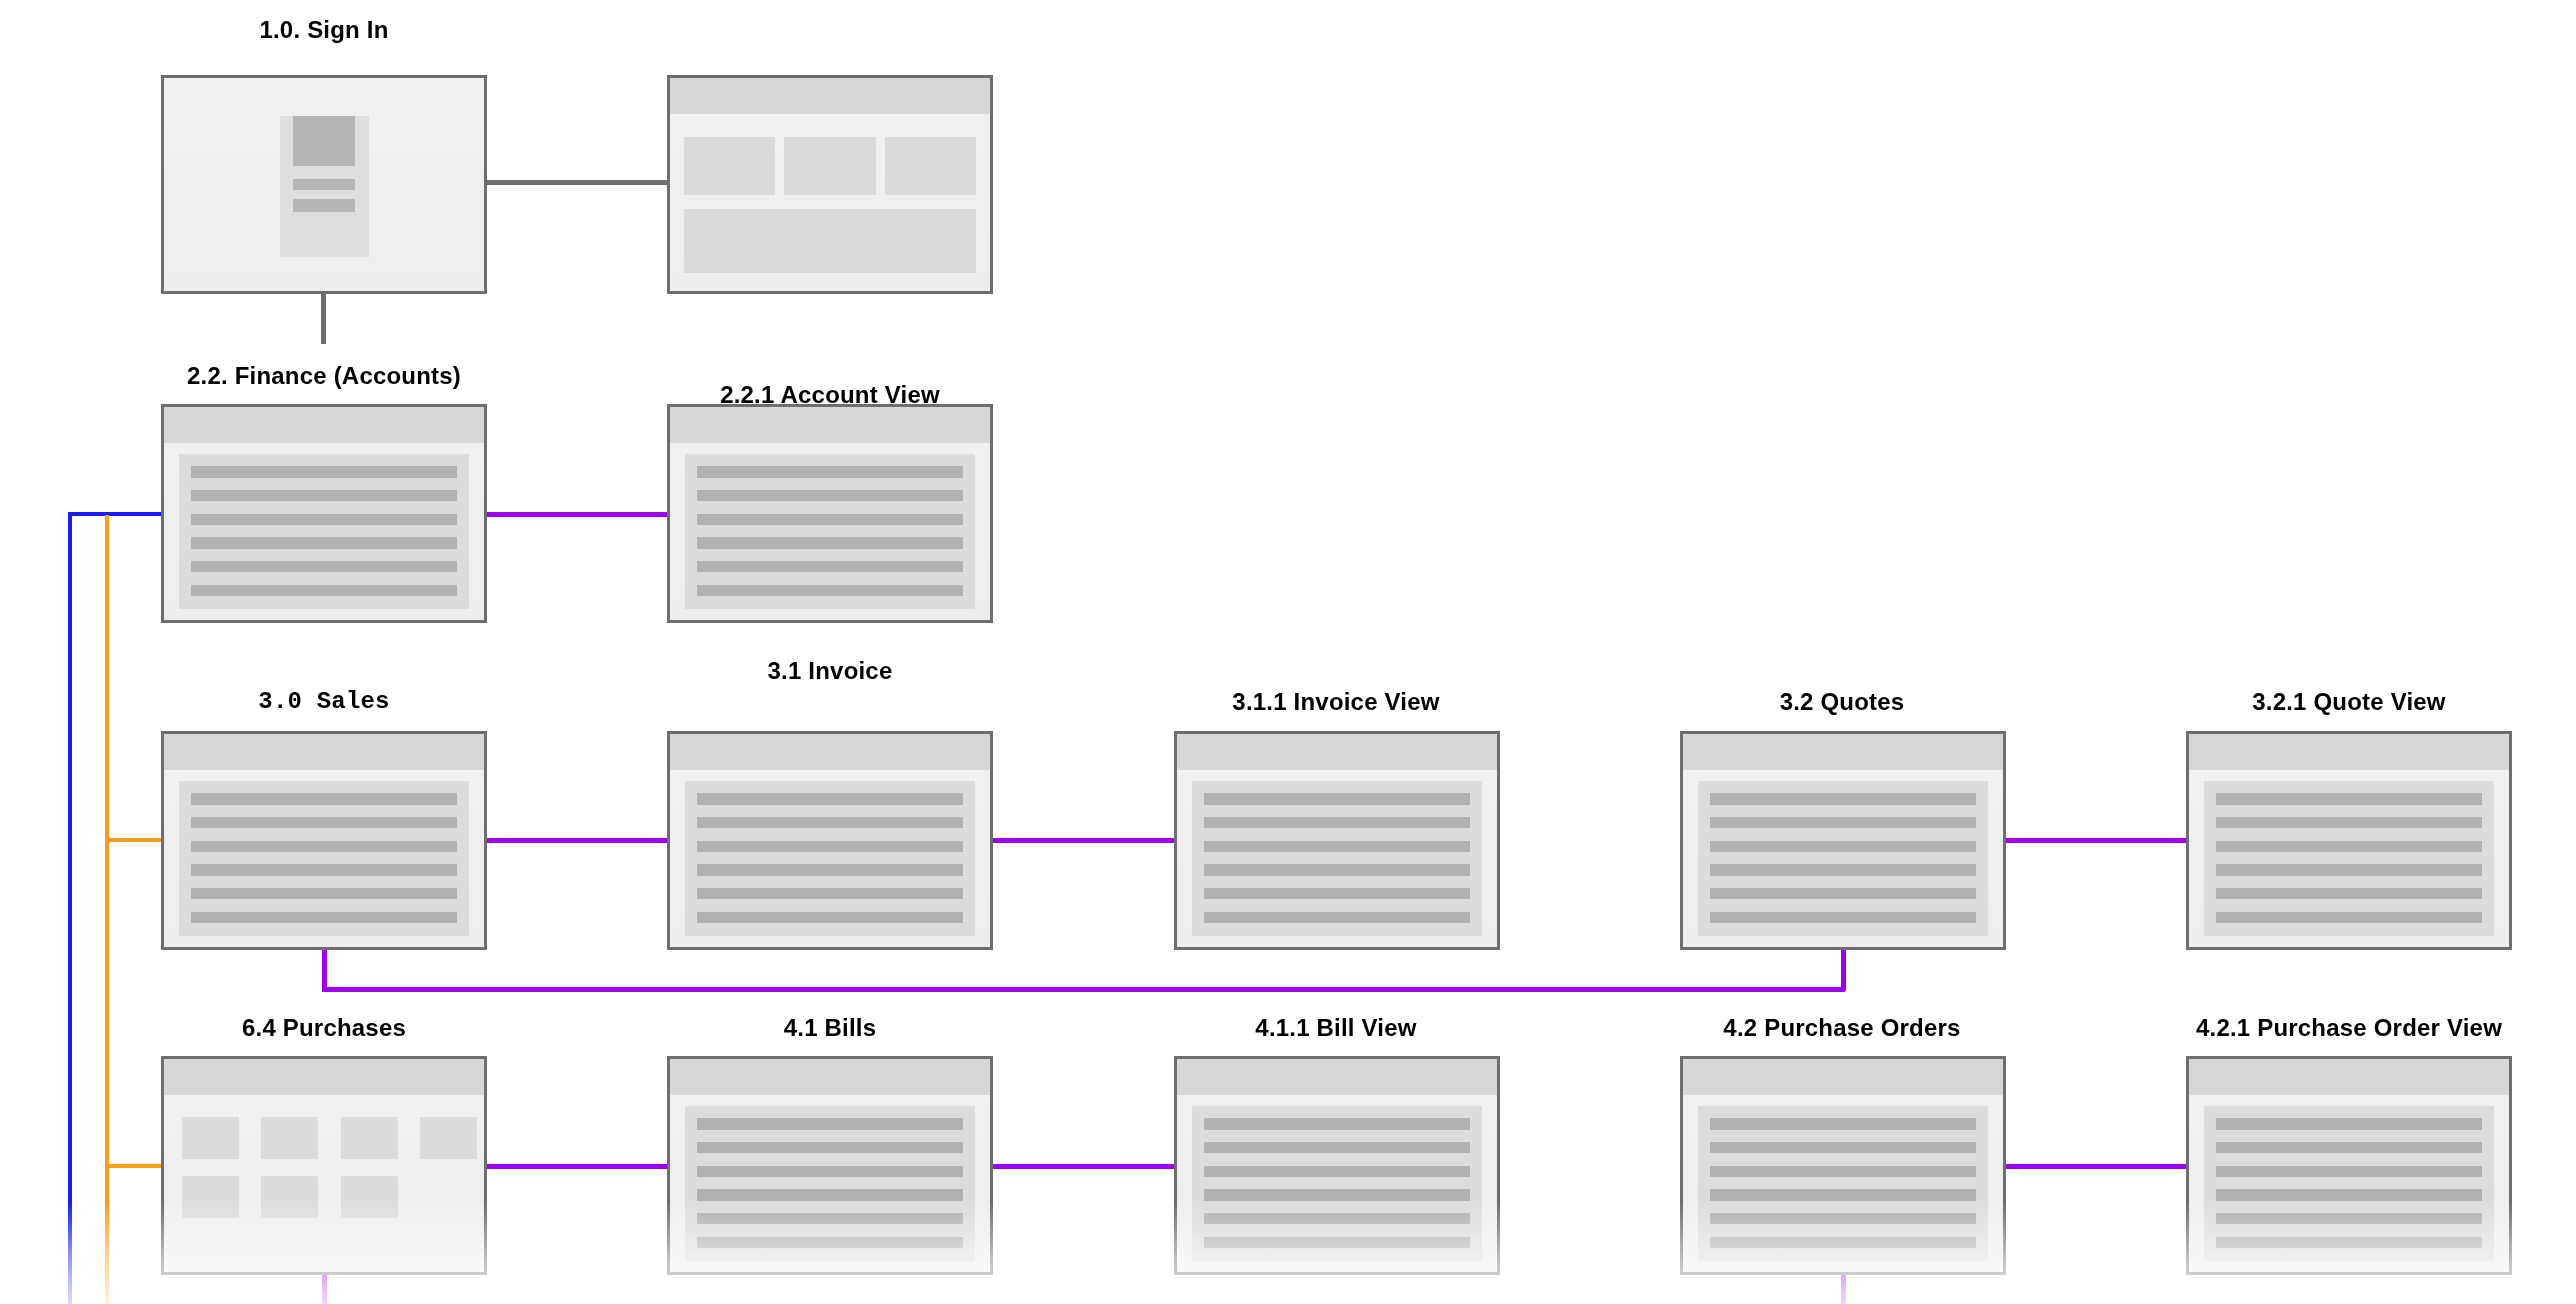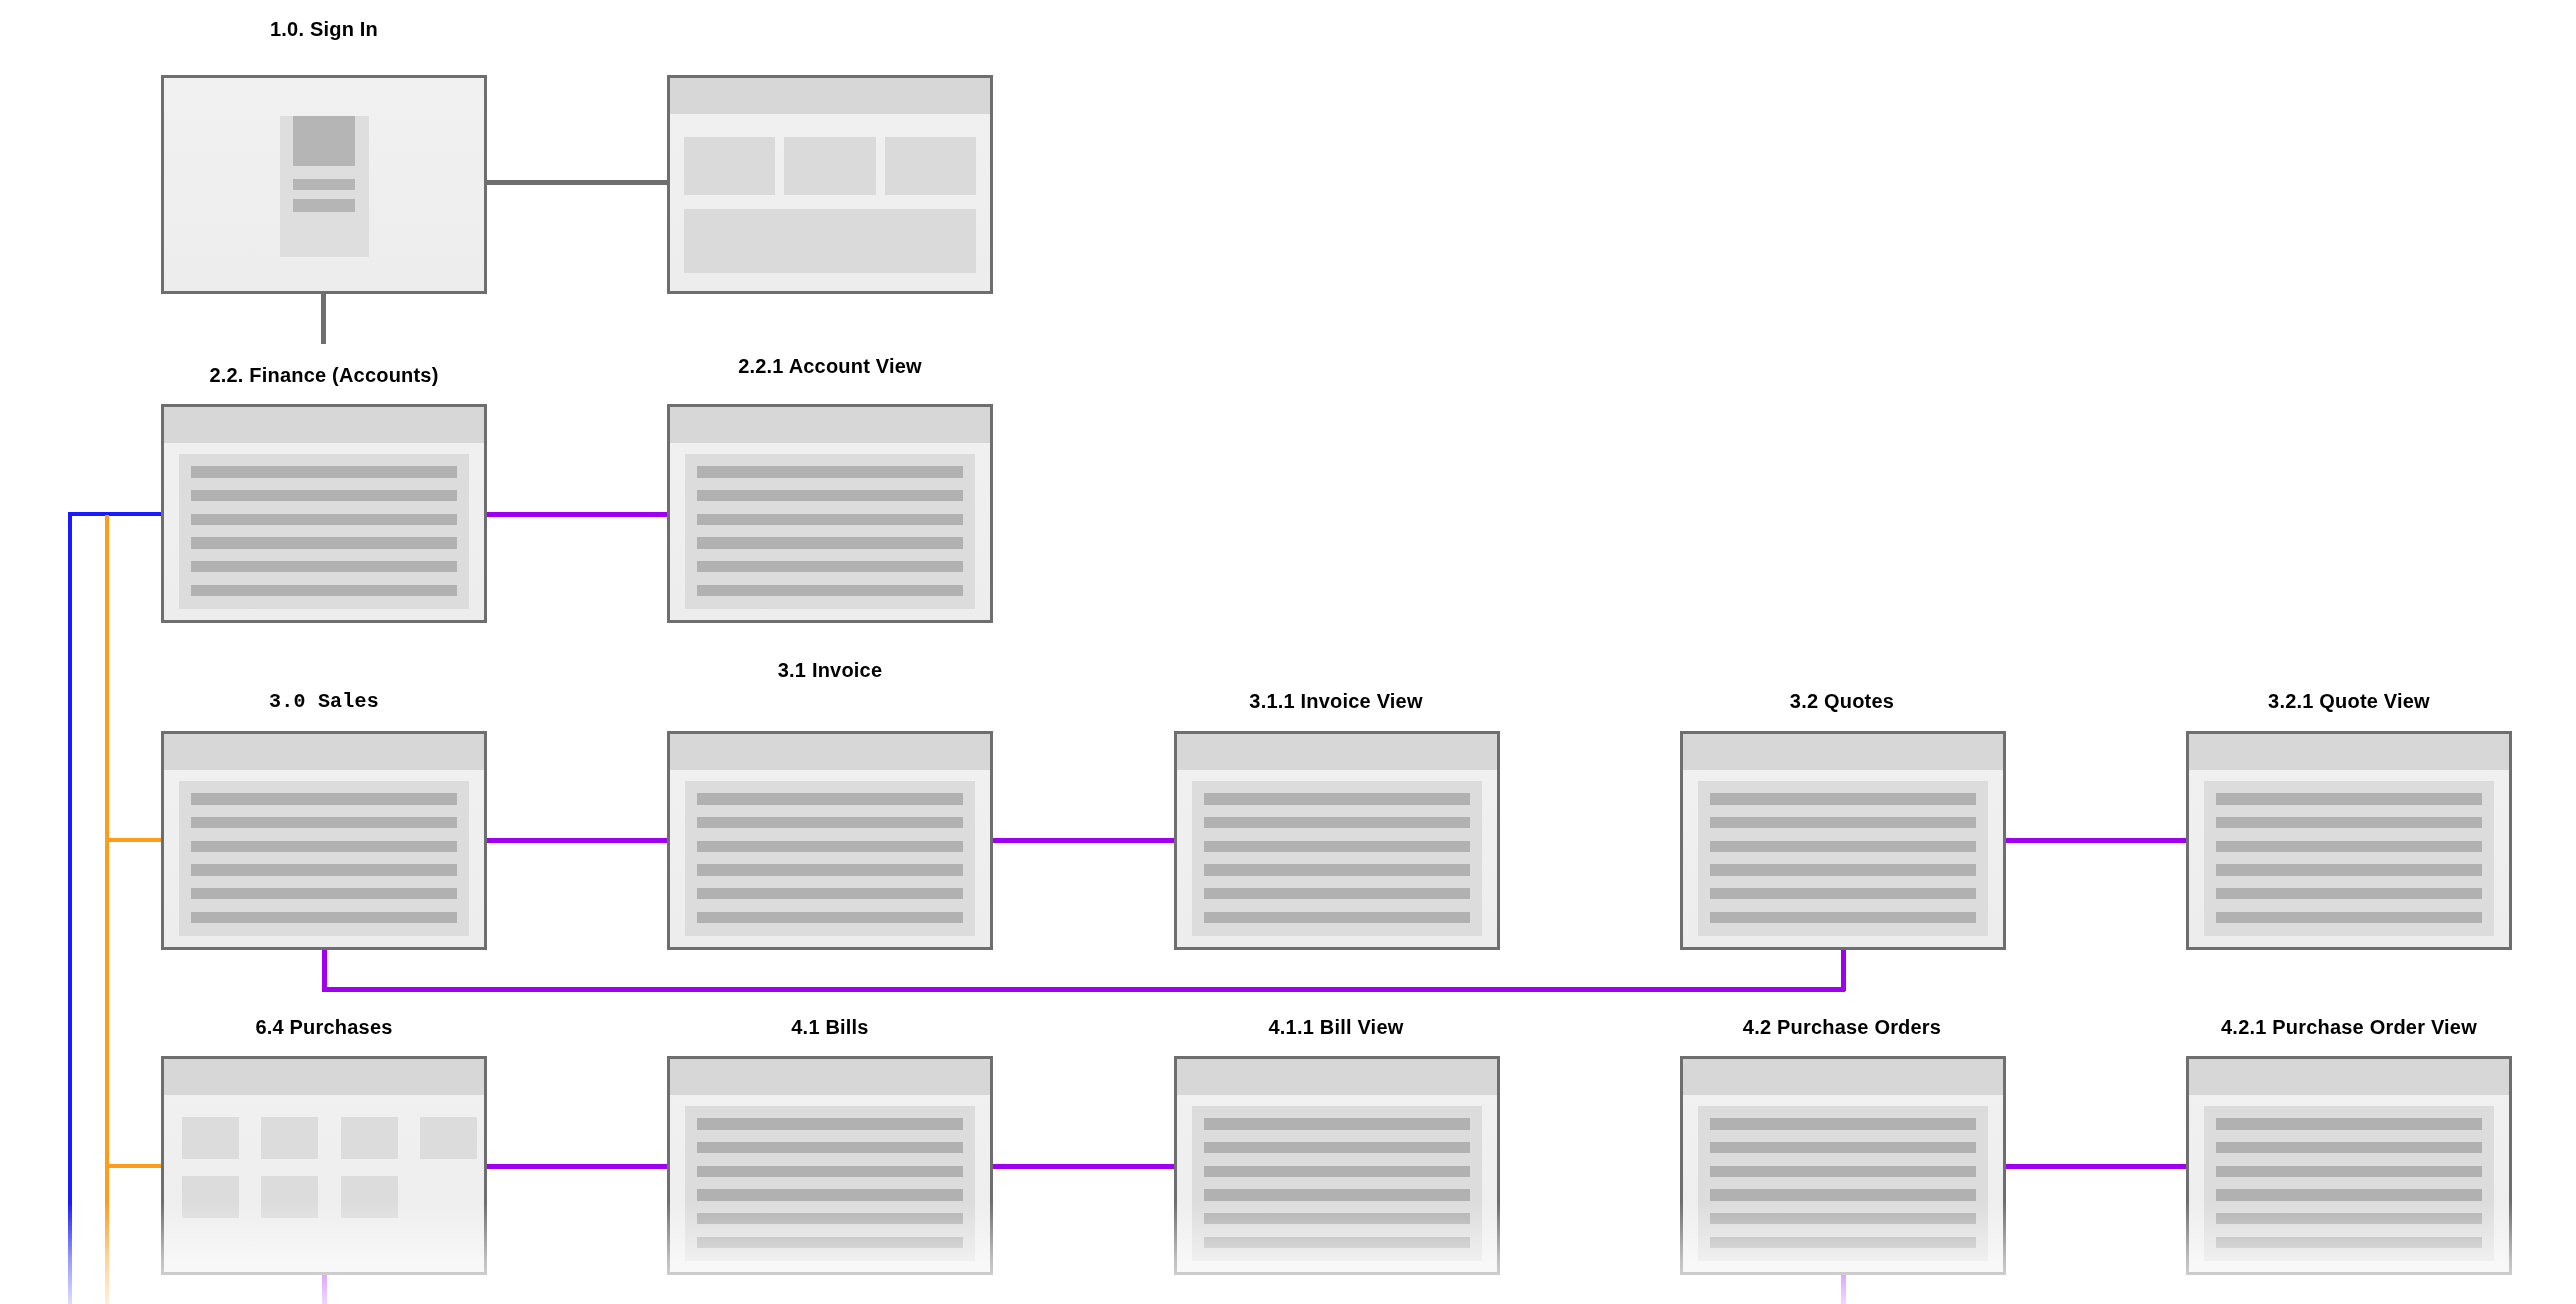--- a/index.html
+++ b/index.html
@@ -3,21 +3,21 @@
 <meta charset="utf-8">
 <style>
   html,body{margin:0;padding:0;background:#ffffff;}
   #canvas{
     position:relative;width:2576px;height:1304px;overflow:hidden;
     background:#ffffff;font-family:"Liberation Sans",sans-serif;
   }
   
   .node-title{
     position:absolute;width:506px;height:29px;line-height:29px;
-    text-align:center;font-size:20px;font-weight:700;color:#000;
+    text-align:center;font-size:24px;font-weight:700;color:#000;
     letter-spacing:0.2px;white-space:nowrap;
   }
   
   .screen{
     position:absolute;width:326px;height:219px;box-sizing:border-box;
     border:3.6px solid var(--box-border);
     background:linear-gradient(180deg,#f1f1f1 0%,#ededed 100%);
     z-index:3;
   }
   .wf-header{height:36px;background:var(--box-header);}
@@ -82,21 +82,21 @@
 
   <div class="line purple" style="left:487px;top:1164px;width:181px;height:4.5px;"></div>
   <div class="line purple" style="left:993px;top:1164px;width:181px;height:4.5px;"></div>
   <div class="line purple" style="left:2005px;top:1164px;width:181px;height:4.5px;"></div>
 
   <div class="line purple" style="left:322px;top:1275px;width:4.5px;height:29px;"></div>
   <div class="line purple" style="left:1841px;top:1275px;width:4.5px;height:29px;"></div>
 
   <div class="node-title" style="left:71px;top:15px;">1.0. Sign In</div>
   <div class="node-title" style="left:71px;top:361px;">2.2. Finance (Accounts)</div>
-  <div class="node-title" style="left:577px;top:352px;">2.2.1 Account View</div>
+  <div class="node-title" style="left:577px;top:380px;">2.2.1 Account View</div>
   <div class="node-title" style="left:71px;top:687px;font-family:Liberation Mono, monospace;">3.0 Sales</div>
   <div class="node-title" style="left:577px;top:656px;">3.1 Invoice</div>
   <div class="node-title" style="left:1083px;top:687px;">3.1.1 Invoice View</div>
   <div class="node-title" style="left:1589px;top:687px;">3.2 Quotes</div>
   <div class="node-title" style="left:2096px;top:687px;">3.2.1 Quote View</div>
   <div class="node-title" style="left:71px;top:1013px;">6.4 Purchases</div>
   <div class="node-title" style="left:577px;top:1013px;">4.1 Bills</div>
   <div class="node-title" style="left:1083px;top:1013px;">4.1.1 Bill View</div>
   <div class="node-title" style="left:1589px;top:1013px;">4.2 Purchase Orders</div>
   <div class="node-title" style="left:2096px;top:1013px;">4.2.1 Purchase Order View</div>

